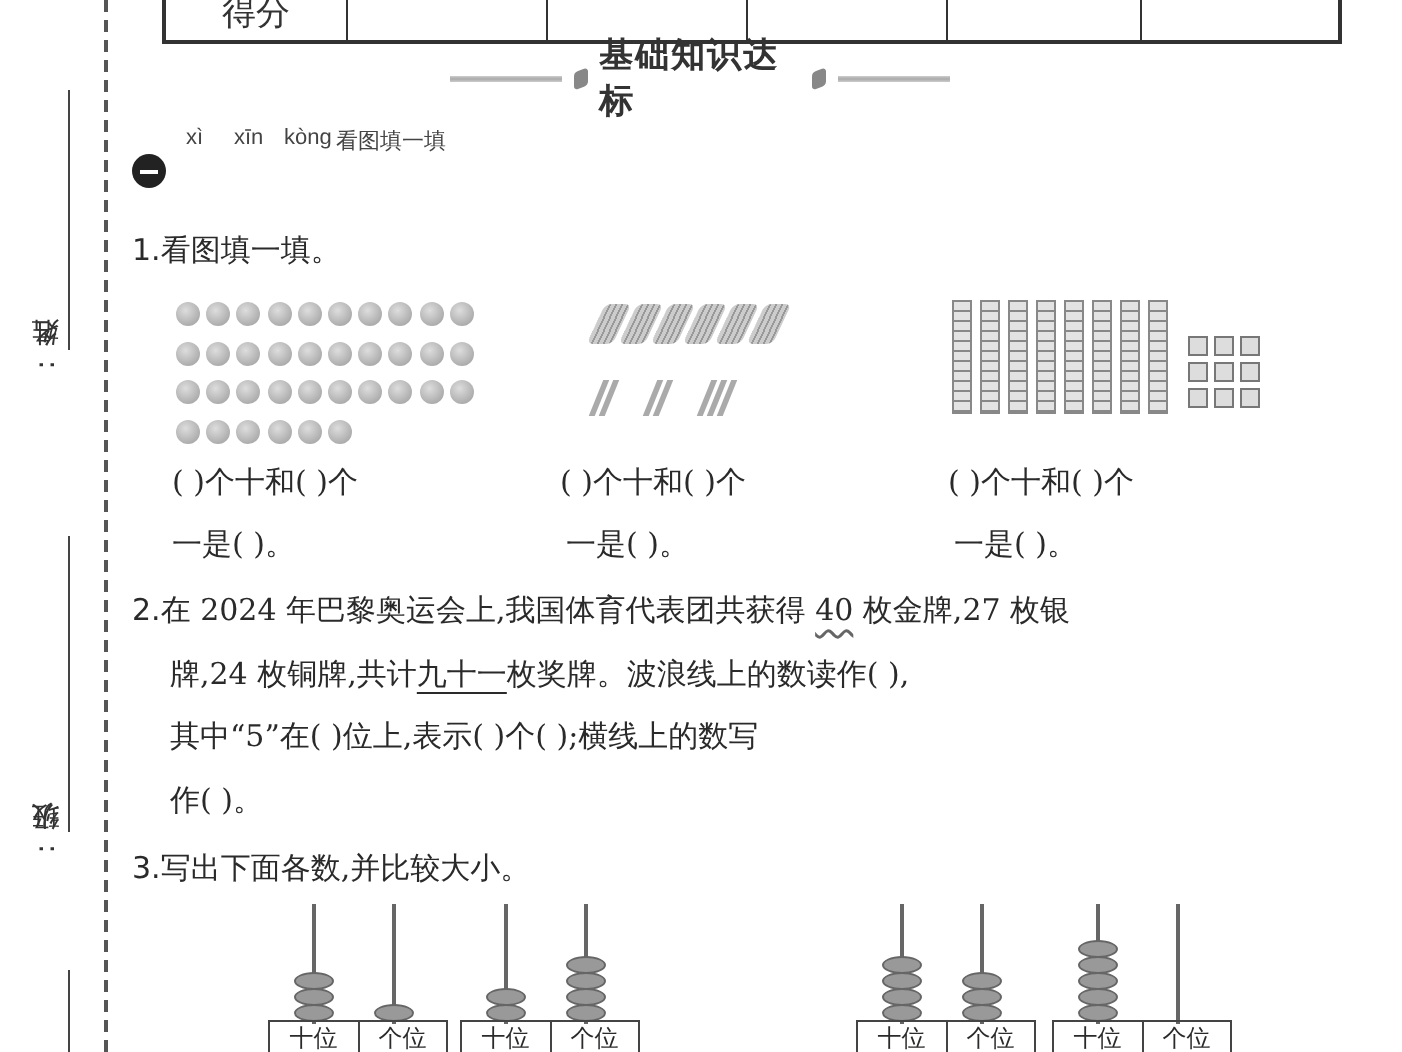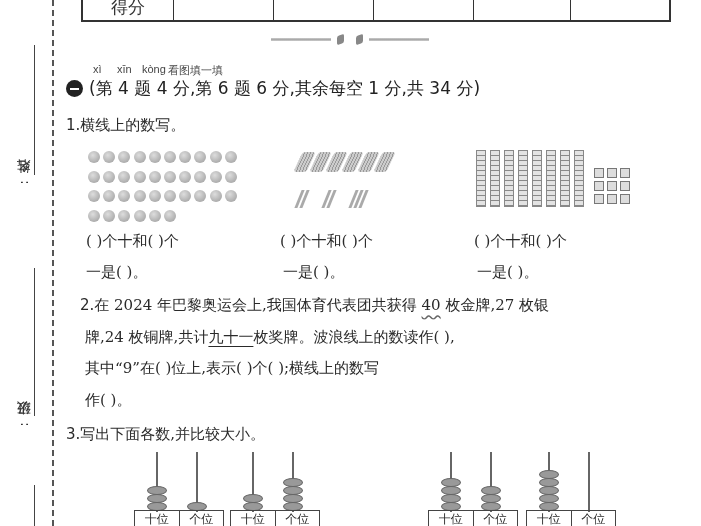--- a/index.html
+++ b/index.html
@@ -61,35 +61,35 @@
   <div class="cell" style="width:100px"></div>
   <div class="cell" style="width:100px"></div>
   <div class="cell" style="width:100px"></div>
   <div class="cell" style="width:97px"></div>
   <div class="cell" style="width:98px"></div>
 </div>
 
 <div class="banner">
   <div class="line"></div>
   <div class="orn"></div>
+  <div class="title">基础知识达标</div>
   <div class="orn"></div>
   <div class="line"></div>
 </div>
 
 <span class="pinyin" style="left:93px">xì</span>
 <span class="pinyin" style="left:117px">xīn</span>
 <span class="pinyin" style="left:142px">kòng</span>
 <span class="pinyin" style="left:168px">看图填一填</span>
 <div class="heading">
   <span class="num-badge"></span>
-  <span>(第 4 题 4 分,第 6 题 6 分,其余每空 1 分,共 34 分)</span>
 </div>
 
 <div class="q" style="left:66px;top:116px">
-  <span class="qnum">1.</span><span>横线上的数写。</span>
+  <span class="qnum">1.</span><span>看图填一填。</span>
 </div>
 
 <div class="balls" id="balls"><span class="ball"></span><span class="ball"></span><span class="ball"></span><span class="ball"></span><span class="ball"></span><span class="ball"></span><span class="ball"></span><span class="ball"></span><span class="ball"></span><span class="ball"></span><br><span class="ball"></span><span class="ball"></span><span class="ball"></span><span class="ball"></span><span class="ball"></span><span class="ball"></span><span class="ball"></span><span class="ball"></span><span class="ball"></span><span class="ball"></span><br><span class="ball"></span><span class="ball"></span><span class="ball"></span><span class="ball"></span><span class="ball"></span><span class="ball"></span><span class="ball"></span><span class="ball"></span><span class="ball"></span><span class="ball"></span><br><span class="ball"></span><span class="ball"></span><span class="ball"></span><span class="ball"></span><span class="ball"></span><span class="ball"></span></div>
 <div class="abs" style="left:290px;top:148px;width:100px;height:70px" id="sticks">
     <div class="bundle" style="left: 8px; top: 4px;"></div>
     <div class="bundle" style="left: 24px; top: 4px;"></div>
     <div class="bundle" style="left: 40px; top: 4px;"></div>
     <div class="bundle" style="left: 56px; top: 4px;"></div>
     <div class="bundle" style="left: 72px; top: 4px;"></div>
     <div class="bundle" style="left: 88px; top: 4px;"></div>
@@ -121,27 +121,27 @@
     <div class="cube" style="left: 144px; top: 44px;"></div>
   </div>
 
 <div class="q" style="left:86px;top:232px">(      )个十和(      )个</div>
 <div class="q" style="left:280px;top:232px">(      )个十和(      )个</div>
 <div class="q" style="left:474px;top:232px">(      )个十和(      )个</div>
 <div class="q" style="left:86px;top:263px">一是(      )。</div>
 <div class="q" style="left:283px;top:263px">一是(      )。</div>
 <div class="q" style="left:477px;top:263px">一是(      )。</div>
 
-<div class="q" style="left:80px;top:296px">
+<div class="q" style="left:66px;top:296px">
   <span class="qnum">2.</span><span>在 2024 年巴黎奥运会上,我国体育代表团共获得 </span><span class="wavy">40</span><span> 枚金牌,27 枚银</span>
 </div>
 <div class="q" style="left:85px;top:328px">
   <span>牌,24 枚铜牌,共计</span><span class="uline">九十一</span><span>枚奖牌。波浪线上的数读作(              ),</span>
 </div>
-<div class="q" style="left:85px;top:359px">其中“9”在(          )位上,表示(          )个(          );横线上的数写</div>
+<div class="q" style="left:85px;top:359px">其中“5”在(          )位上,表示(          )个(          );横线上的数写</div>
 <div class="q" style="left:85px;top:391px">作(             )。</div>
 
 <div class="q" style="left:66px;top:425px">
   <span class="qnum">3.</span><span>写出下面各数,并比较大小。</span>
 </div>
 
 <div id="abaci">
     <div class="abacus" style="left: 134px;">
       <div class="rod-line" style="left: 22px;"></div>
       <div class="bead" style="left: 13px; top: 50px;"></div>

